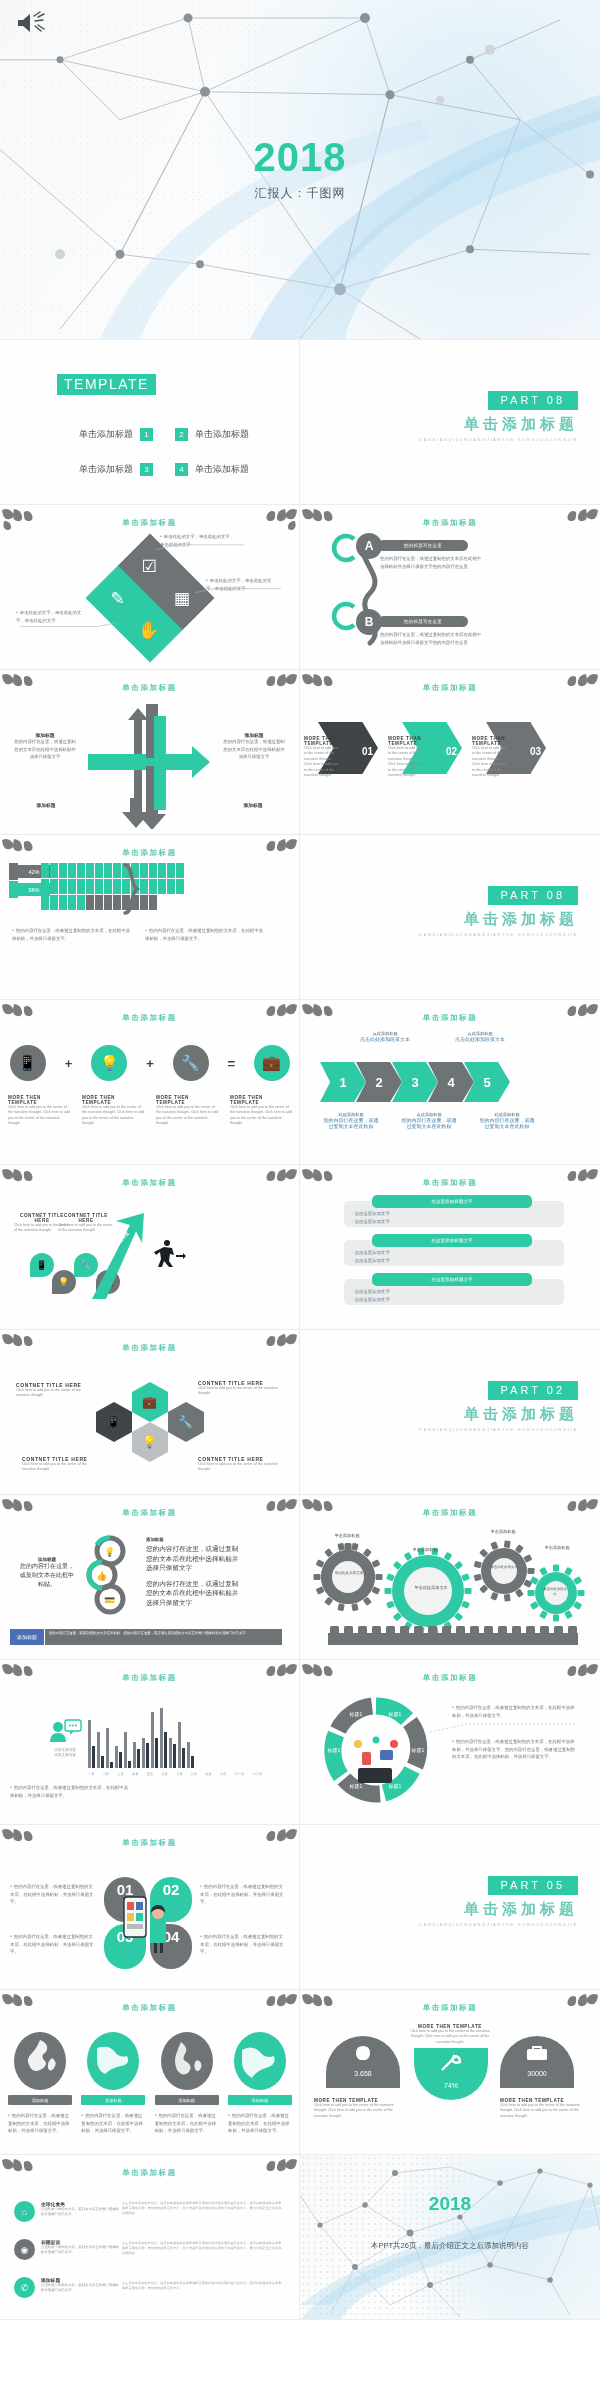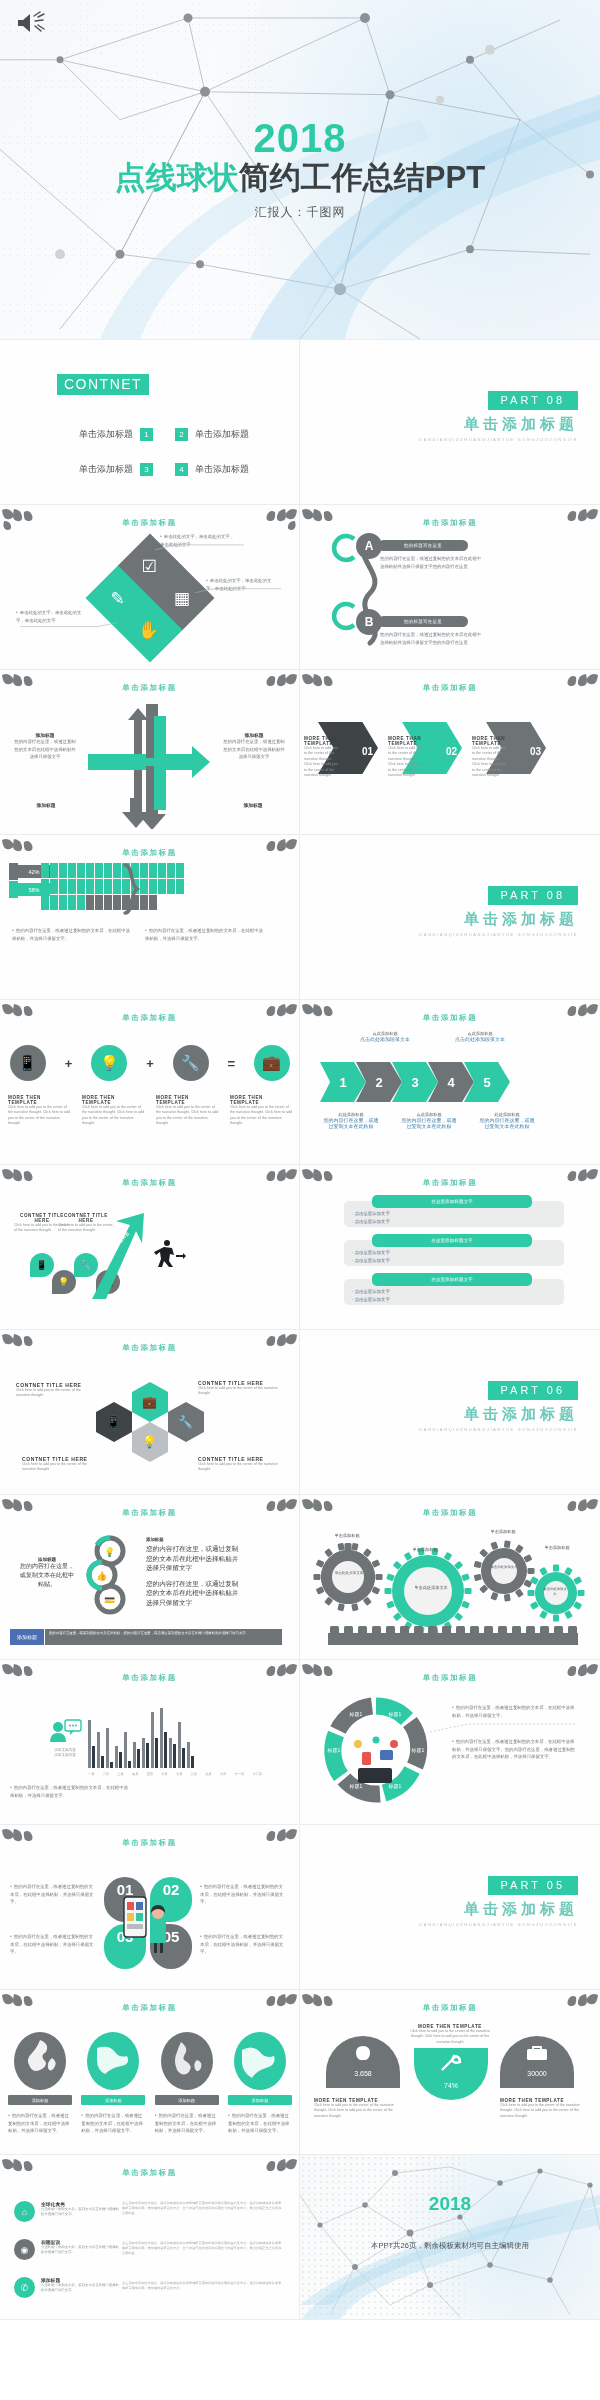--- a/index.html
+++ b/index.html
@@ -212,31 +212,28 @@
         <path d="M20 6 L26 2"></path>
           <path d="M21 11 L29 10"></path>
           <path d="M21 16 L27 21"></path>
         <path d="M24 7 L30 4"></path>
           <path d="M24 15 L30 19"></path>
       </g>
     </svg>
 
     <div class="ctr">
       <div class="yr">2018</div>
-      <div class="mt">
-        <span class="g">点线球状</span><span class="d">简约工作总结PPT</span>
-      </div>
       <div class="sub">汇报人：千图网</div>
     </div>
   </div>
 
   <div class="grid">
 
     <div class="slide">
-      <div class="toc-title">CONTNET</div>
+      <div class="toc-title">TEMPLATE</div>
       <div class="toc-rows">
         <div class="toc-row">
           <div class="toc-cell lf">
             <span>单击添加标题</span>
             <span class="num">1</span>
           </div>
           <div class="toc-cell rt" style="padding-left:22px">
             <span class="num">2</span>
             <span>单击添加标题</span>
           </div>
@@ -896,21 +893,21 @@
         <div class="cap-sm">Click here to add  you to the  center of the narrative thought</div>
       </div>
       <div style="position:absolute;left:198px;top:126px;width:82px">
         <div class="cap-en" style="font-size:5px">CONTNET  TITLE  HERE</div>
         <div class="cap-sm">Click here to add  you to the  center of the narrative thought</div>
       </div>
     </div>
 
     <div class="slide">
       <div class="part">
-        <div class="badge">PART  06</div>
+        <div class="badge">PART  02</div>
         <div class="ch">单击添加标题</div>
         <div class="py">DANDIANQIUZHUANGJIANYUE
 GONGZUOZONGJIE</div>
       </div>
     </div>
 
     <div class="slide">
       <svg class="orn l" viewBox="0 0 42 26">
           <g fill="#3c4144" opacity=".8">
             <path d="M2 3 q6-3 10 2 q4 5 -2 7 q-7 2 -8-9z"></path>
@@ -1254,21 +1251,21 @@
       <div class="petal gray" style="left:104px;top:52px;border-radius:22px 22px 0 22px">
           <span>01</span>
         </div>
       <div class="petal teal" style="left:150px;top:52px;border-radius:22px 22px 22px 0">
           <span>02</span>
         </div>
       <div class="petal teal" style="left:104px;top:99px;border-radius:22px 0 22px 22px">
           <span>03</span>
         </div>
       <div class="petal gray" style="left:150px;top:99px;border-radius:0 22px 22px 22px">
-          <span>05</span>
+          <span>04</span>
         </div>
 
       <svg style="position:absolute;left:118px;top:68px;width:60px;height:62px" viewBox="0 0 60 62">
         <rect x="6" y="4" width="22" height="40" rx="3" fill="#f5f6f6" stroke="#2b3136" stroke-width="1.4"></rect>
         <rect x="9" y="9" width="7" height="8" fill="#e8554e"></rect>
           <rect x="18" y="9" width="7" height="8" fill="#4a6fb5"></rect>
         <rect x="9" y="20" width="7" height="8" fill="#f2c14e"></rect>
           <rect x="18" y="20" width="7" height="8" fill="#2ec9a5"></rect>
         <rect x="9" y="31" width="16" height="5" fill="#b7bbbe"></rect>
         <circle cx="40" cy="20" r="6" fill="#f0b89a"></circle>
@@ -1473,18 +1470,18 @@
               <circle cx="55" cy="112" r="3"></circle>
               <circle cx="130" cy="130" r="3"></circle>
             <circle cx="190" cy="110" r="2.8"></circle>
               <circle cx="250" cy="125" r="2.8"></circle>
               <circle cx="290" cy="30" r="2.6"></circle>
           </g>
           <path d="M0 165 C 40 120 110 88 300 52 L300 70 C 130 105 60 132 40 165 Z" fill="#bcdff2" opacity=".45"></path>
           <path d="M0 150 C 50 110 130 80 300 40 L300 50 C 140 92 70 120 30 150 Z" fill="#a8d6ef" opacity=".35"></path>
         </svg>
         <div class="yr">2018</div>
-        <div class="sub">本PPT共26页，剩余模板素材均可自主编辑使用</div>
+        <div class="sub">本PPT共26页，最后介绍正文之后添加说明内容</div>
       </div>
     </div>
 
   </div>
 </div>
 
 </body></html>

